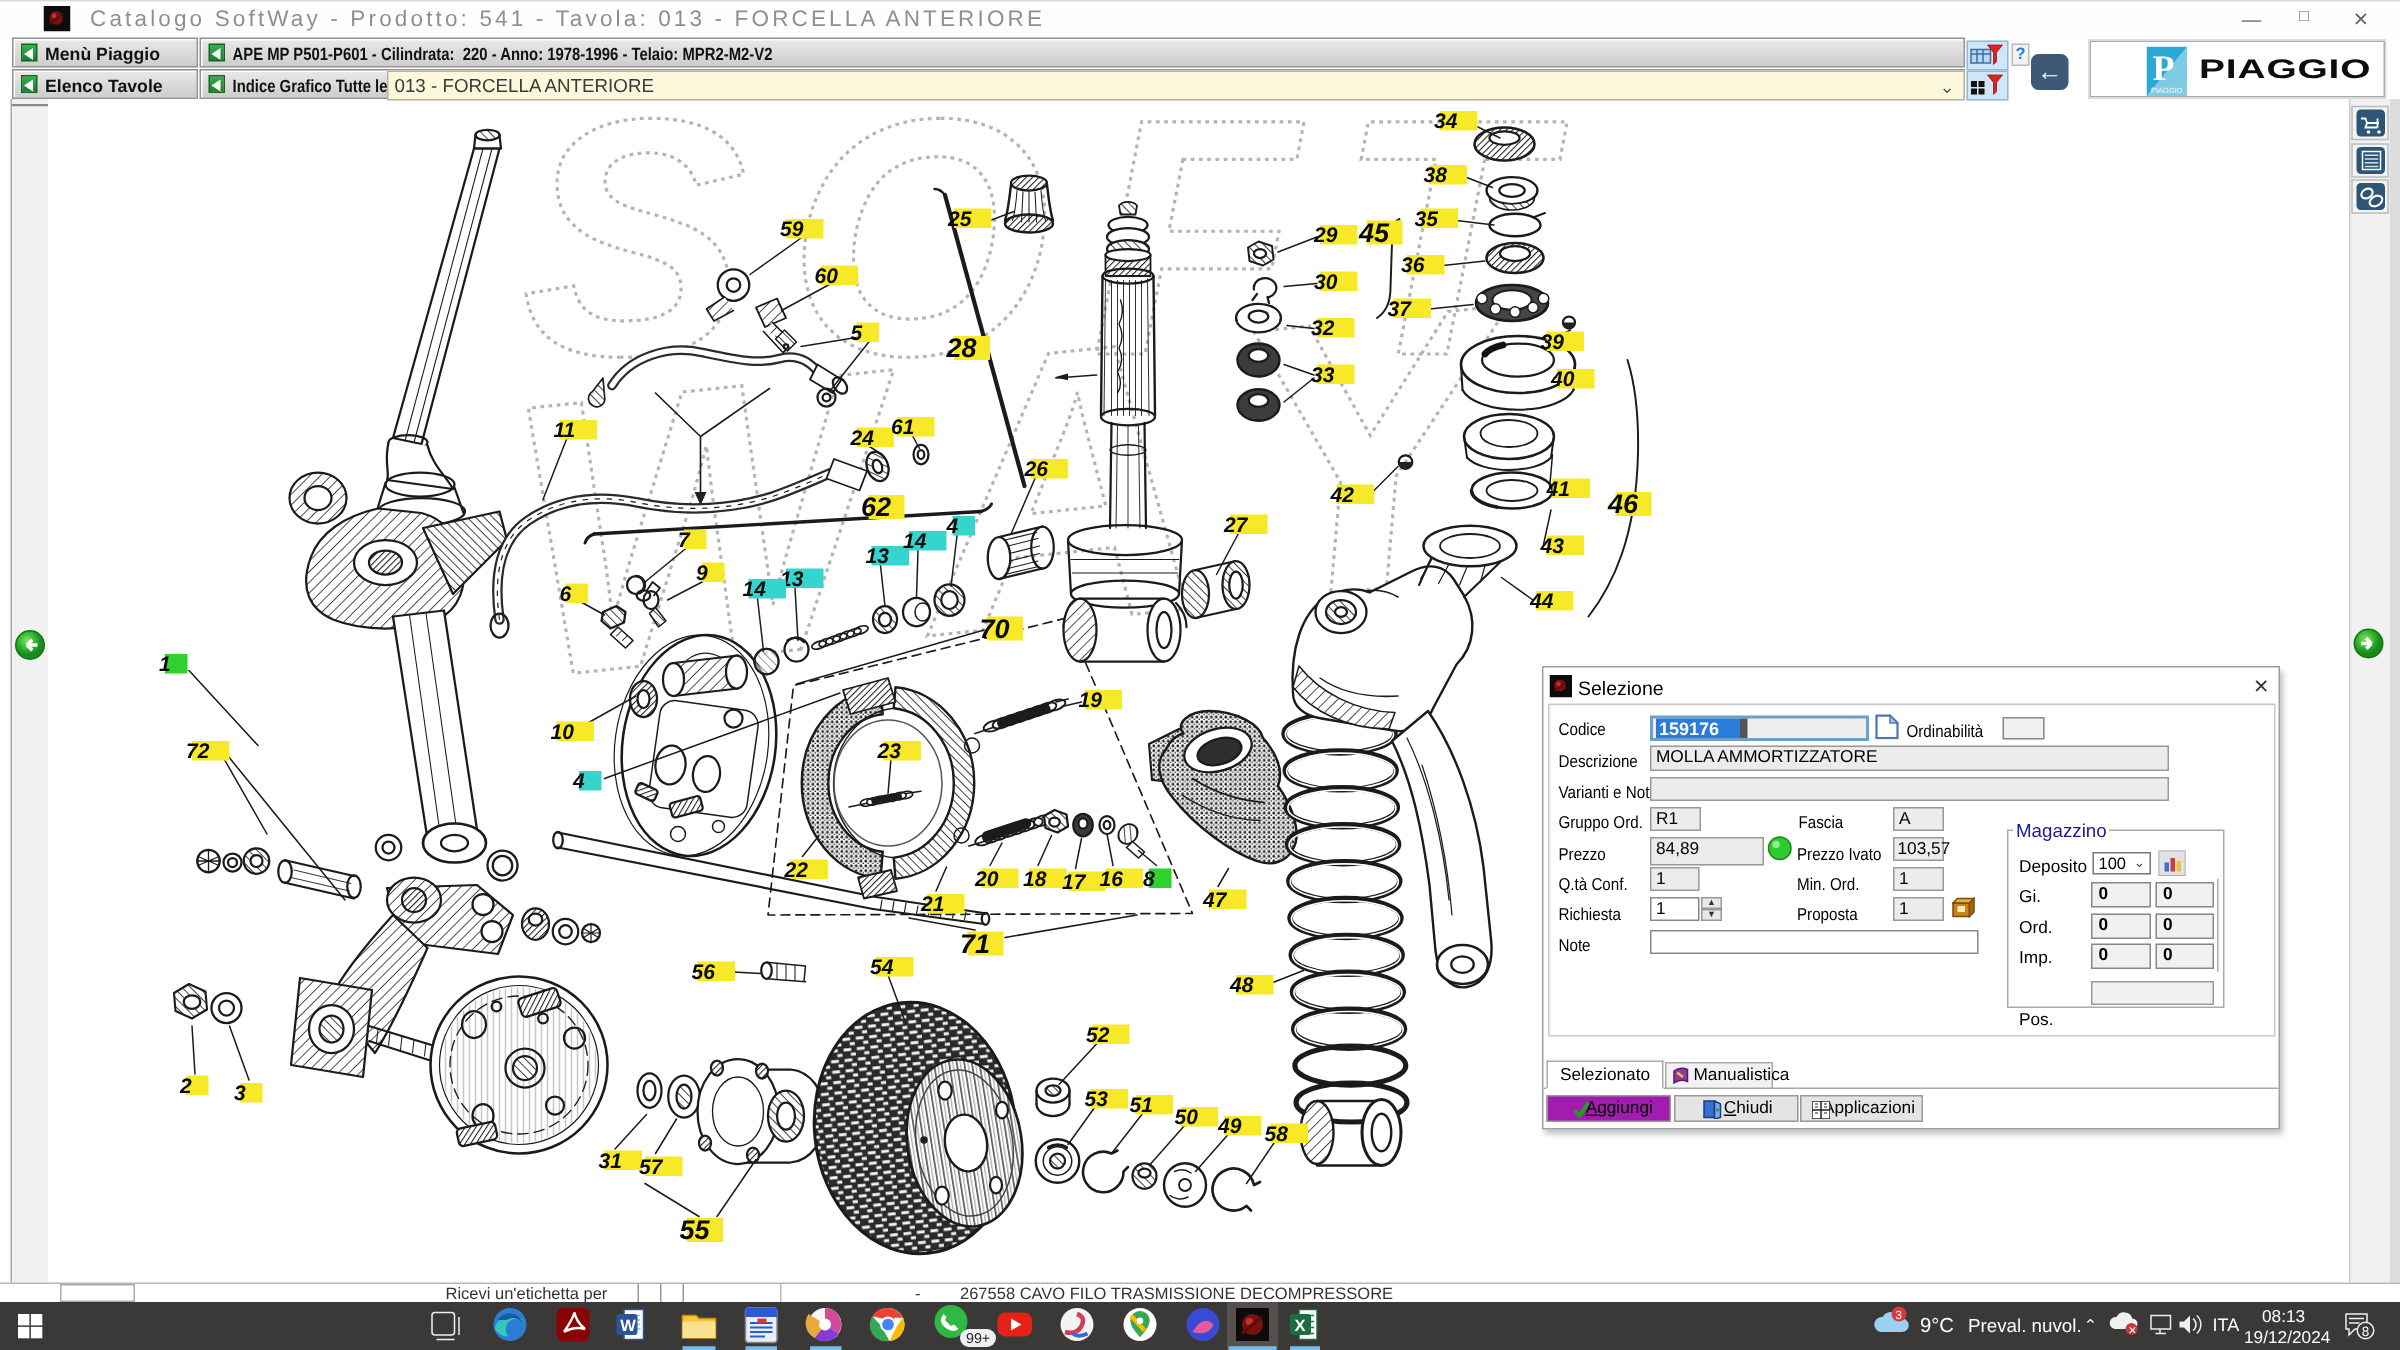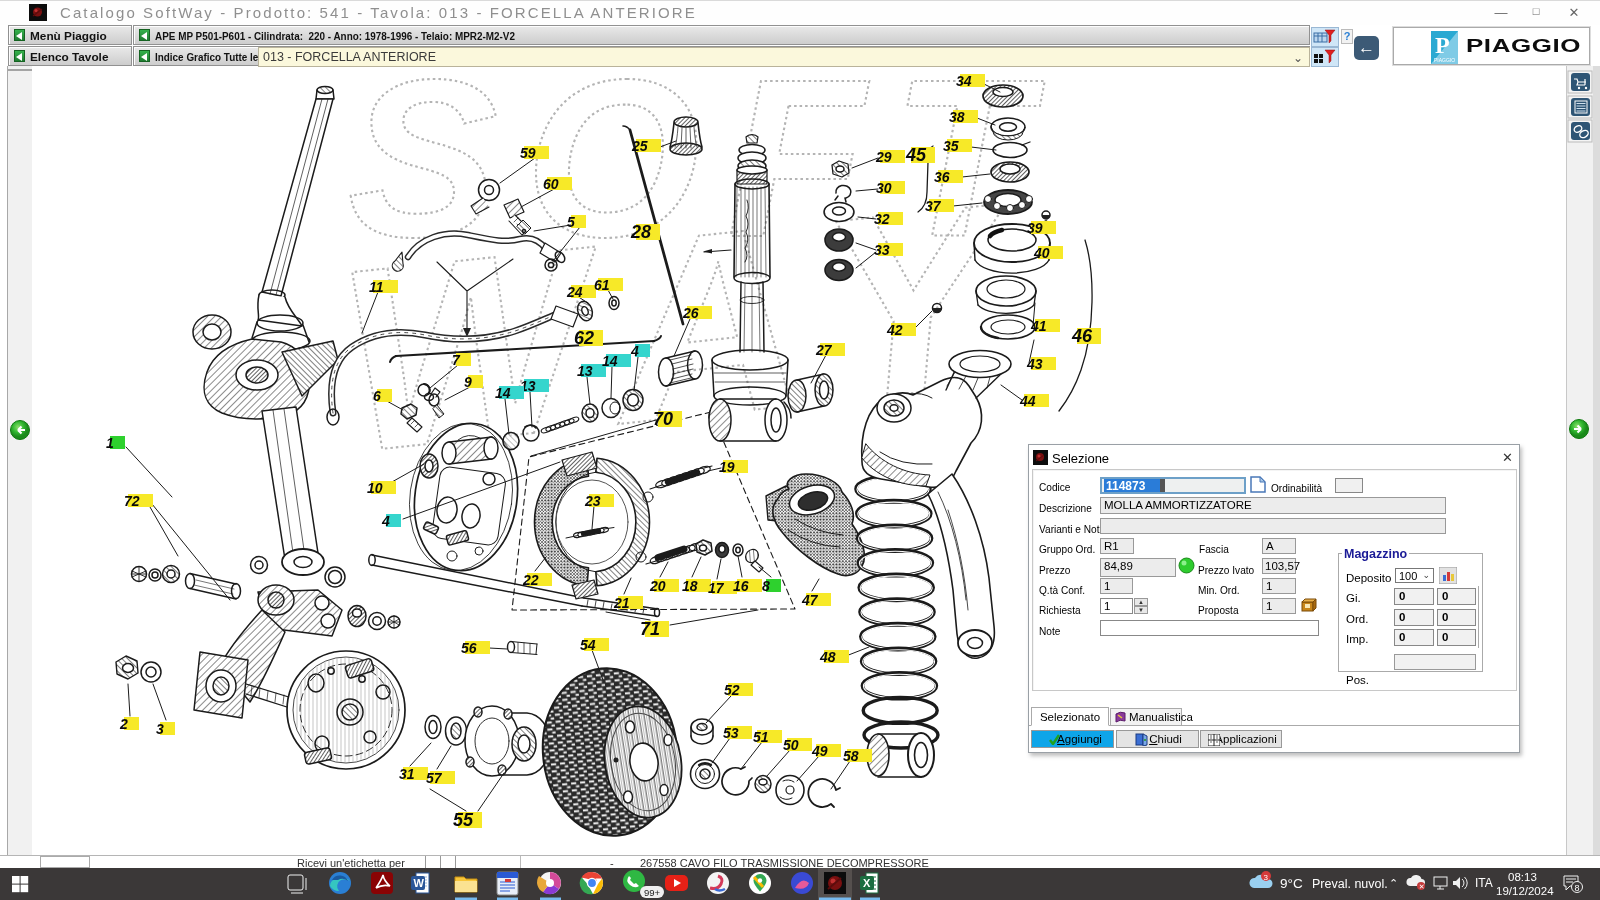--- a/index.html
+++ b/index.html
@@ -914,21 +914,21 @@
         <circle cx="7" cy="7" r="4" fill="#7a1010"></circle>
         <circle cx="6" cy="6" r="1.5" fill="#c03030"></circle>
         <path d="M3 11 L11 5" stroke="#5c0c0c" stroke-width="1"></path>
       </svg>
     <span class="abs" style="left:23px;top:6px;font-size:13px">Selezione</span>
     <span class="abs" style="left:473px;top:5px;font-size:13px;color:#333">✕</span>
 
     <div class="abs" style="left:3px;top:24px;width:485px;height:222px;border:1px solid #c8c8c8;box-shadow:inset 1px 1px 0 #f4f4f4"></div>
     <span class="abs lbl" style="left:10px;top:36px">Codice</span>
     <div class="abs" style="left:71px;top:32px;width:146px;height:17px;background:#eef0f0;border:2px solid #6da0c8">
-      <span class="abs" style="left:2px;top:0;width:56px;height:13px;background:#2a7cd8;color:#fff;font-weight:bold;font-size:12px;padding-left:2px">114873</span>
+      <span class="abs" style="left:2px;top:0;width:56px;height:13px;background:#2a7cd8;color:#fff;font-weight:bold;font-size:12px;padding-left:2px">159176</span>
       <span class="abs" style="left:58px;top:0;width:5px;height:13px;background:#555"></span>
     </div>
     <svg class="abs" style="left:221px;top:31px" width="16" height="17">
         <path d="M1 1 h9 l5 5 v10 h-14 z" fill="#fff" stroke="#4a78b8" stroke-width="1.5"></path>
         <path d="M10 1 l5 5 h-5 z" fill="#a8c8e8" stroke="#4a78b8"></path>
       </svg>
     <span class="abs lbl" style="left:242px;top:37px">Ordinabilità</span>
     <div class="abs" style="left:306px;top:33px;width:28px;height:15px;background:#f0f0f0;border:1px solid #888"></div>
     <span class="abs lbl" style="left:10px;top:57px">Descrizione</span>
     <div class="abs" style="left:71px;top:52px;width:346px;height:17px;background:#ececec;border:1px solid #999;padding:1px 0 0 3px">MOLLA AMMORTIZZATORE</div>
@@ -959,21 +959,21 @@
     <svg class="abs" style="left:272px;top:152px" width="16" height="16">
         <rect x="1" y="5" width="11" height="9" fill="#c8861a" stroke="#7a4a08"></rect>
         <path d="M1 5 l3 -3 h11 l-3 3 z" fill="#e8b04a" stroke="#7a4a08"></path>
         <path d="M12 5 l3 -3 v9 l-3 3 z" fill="#a86a10" stroke="#7a4a08"></path>
         <rect x="4" y="7" width="5" height="4" fill="#f8e8b8"></rect>
       </svg>
     <span class="abs lbl" style="left:10px;top:180px">Note</span>
     <div class="abs" style="left:71px;top:175px;width:219px;height:16px;background:#fff;border:1px solid #888"></div>
 
     <div class="abs" style="left:309px;top:108px;width:145px;height:119px;border:1px solid #aaa">
-      <span class="abs" style="left:3px;top:-7px;background:#fff;color:#1a1a96;font-weight:bold;font-size:12.5px;padding:0 2px">Magazzino</span>
+      <span class="abs" style="left:3px;top:-7px;background:#fff;color:#1a1a96;font-weight:normal;font-size:12.5px;padding:0 2px">Magazzino</span>
       <span class="abs" style="left:7px;top:18px">Deposito</span>
       <div class="abs" style="left:56px;top:14px;width:39px;height:15px;background:#fff;border:1px solid #777;font-size:11px;padding:1px 0 0 3px">100<span style="position:absolute;right:3px;top:1px;font-size:9px;color:#444">⌄</span></div>
       <svg class="abs" style="left:100px;top:13px" width="18" height="17">
           <rect width="18" height="17" fill="#e2e2e2" stroke="#999"></rect>
           <rect x="4" y="8" width="3" height="6" fill="#3a6ed4"></rect>
           <rect x="8" y="5" width="3" height="9" fill="#d43a3a"></rect>
           <rect x="12" y="7" width="3" height="7" fill="#e8c83a"></rect>
         </svg>
       <span class="abs" style="left:7px;top:38px">Gi.</span>
       <div class="abs" style="left:55px;top:34px;width:40px;height:17px;background:#f1f1f1;border:1px solid #888;font-weight:bold;padding:1px 0 0 4px">0</div>
@@ -992,21 +992,21 @@
     <div class="abs" style="left:0px;top:262px;width:490px;height:19px;border-bottom:1px solid #aaa"></div>
     <div class="abs" style="left:2px;top:262px;width:78px;height:19px;background:#fff;border:1px solid #aaa;border-bottom:1px solid #fff;text-align:center;padding-top:3px">Selezionato</div>
     <div class="abs" style="left:81px;top:263px;width:72px;height:18px;background:#f2f2f2;border:1px solid #aaa;padding-top:2px">
       <svg class="abs" style="left:3px;top:2px" width="13" height="12">
           <path d="M2 3 q4 -3 9 -1 v8 q-5 -2 -9 1 z" fill="#8a3a9a" stroke="#5a1a6a"></path>
           <path d="M4 4 l4 3" stroke="#e8c838" stroke-width="1.5"></path>
         </svg>
       <span style="margin-left:18px">Manualistica</span>
     </div>
 
-    <div class="abs" style="left:2px;top:285px;width:83px;height:18px;background:#0ea5e9;border:1px solid #999;text-align:center;padding-top:2px"><svg class="abs" style="left:17px;top:3px" width="11" height="11">
+    <div class="abs" style="left:2px;top:285px;width:83px;height:18px;background:#a21caf;border:1px solid #999;text-align:center;padding-top:2px"><svg class="abs" style="left:17px;top:3px" width="11" height="11">
           <path d="M1 6 l3 4 6 -9" stroke="#1fa11f" stroke-width="2.5" fill="none"></path>
         </svg><span style="margin-left:14px"><u>A</u>ggiungi</span></div>
     <div class="abs" style="left:87px;top:285px;width:83px;height:18px;background:#e4e4e4;border:1px solid #999;text-align:center;padding-top:2px"><svg class="abs" style="left:18px;top:2px" width="13" height="13">
           <rect x="1" y="1" width="7" height="11" fill="#3a6ed4" stroke="#1a3a80"></rect>
           <path d="M8 1 l4 2 v9 l-4 1 z" fill="#7aa8e8" stroke="#1a3a80"></path>
           <circle cx="10" cy="7" r="1" fill="#1fa11f"></circle>
         </svg><span style="margin-left:16px"><u>C</u>hiudi</span></div>
     <div class="abs" style="left:171px;top:285px;width:82px;height:18px;background:#e4e4e4;border:1px solid #999;text-align:center;padding-top:2px"><svg class="abs" style="left:7px;top:3px" width="12" height="12">
           <rect x="0" y="0" width="12" height="12" fill="#fff" stroke="#222"></rect>
           <path d="M0 6 h12 M6 0 v12" stroke="#222"></path>

